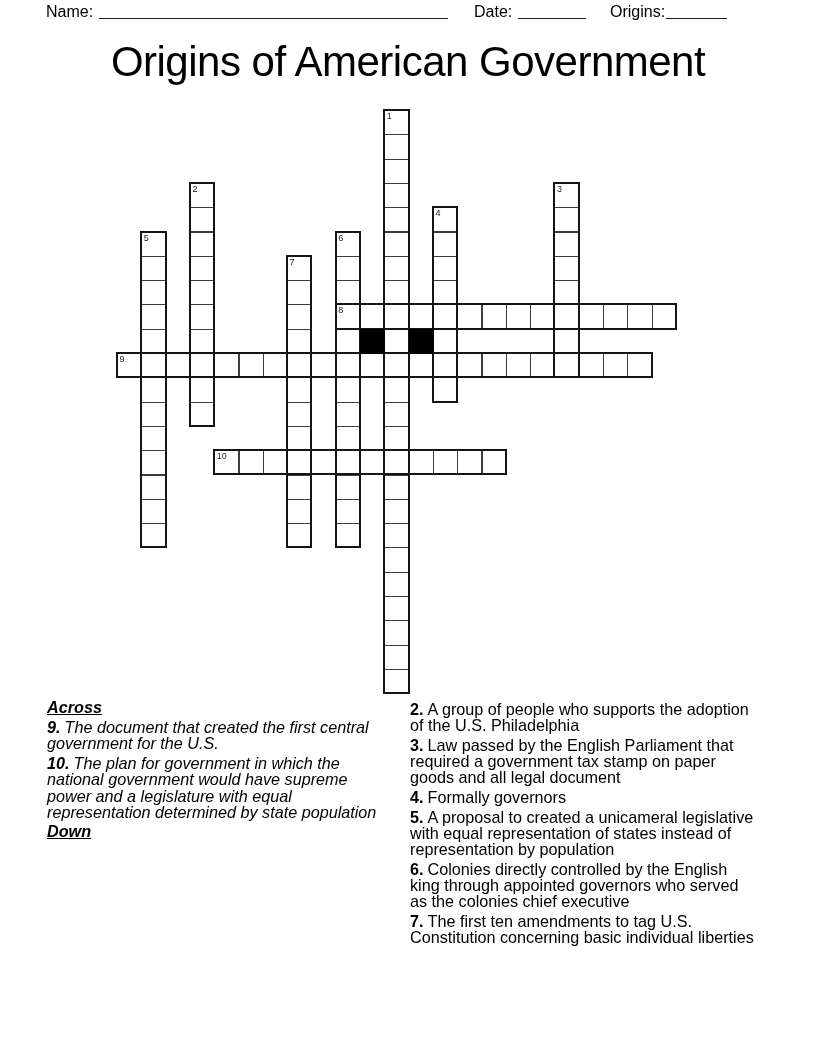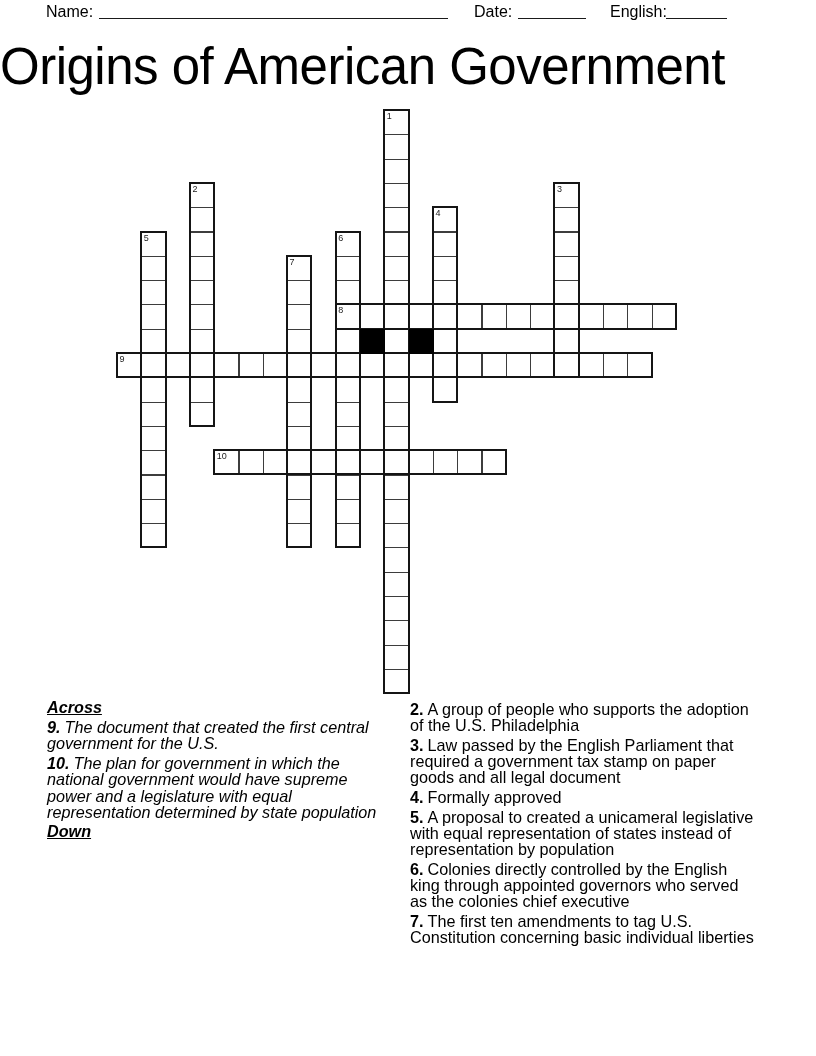--- a/index.html
+++ b/index.html
@@ -11,22 +11,22 @@
   .hdr-label{position:absolute;top:3px;font-size:16px;line-height:18px;}
   .hdr-line{position:absolute;top:3px;height:15px;border-bottom:1.6px solid #1a1a1a;}
   #name-label{left:46px;}
   #name-line{left:99px;width:349px;}
   #date-label{left:474px;}
   #date-line{left:518px;width:68px;}
   #period-label{left:610px;}
   #period-line{left:666px;width:61px;}
   
   .title{
-    position:absolute;left:0;right:0;top:40px;
-    font-size:51px;line-height:1.05;letter-spacing:-0.5px;font-weight:400;
+    position:absolute;left:0;right:0;top:40px;text-align:center;
+    font-size:42px;line-height:1.05;letter-spacing:-0.5px;font-weight:400;
   }
   
   #grid{position:absolute;left:0;top:0;width:816px;height:700px;}
   #grid .cell{
     position:absolute;width:25.3px;height:25.3px;box-sizing:border-box;
     background:#fff;border:1.2px solid #3d3d3d;z-index:1;
   }
   #grid .outline{
     position:absolute;box-sizing:border-box;border:2px solid #151515;
     background:transparent;z-index:2;pointer-events:none;
@@ -49,21 +49,21 @@
   .clue{margin:0 0 3.5px 0;}
   .clue .cnum{font-weight:bold;margin-right:4px;}
 </style>
 </head>
 <body>
 
 <span class="hdr-label" id="name-label">Name:</span>
 <span class="hdr-line" id="name-line"></span>
 <span class="hdr-label" id="date-label">Date:</span>
 <span class="hdr-line" id="date-line"></span>
-<span class="hdr-label" id="period-label">English:</span>
+<span class="hdr-label" id="period-label">Origins:</span>
 <span class="hdr-line" id="period-line"></span>
 
 <div class="title">Origins of American Government</div>
 
 <div id="grid">
     <div class="cell" style="left: 384.3px; top: 110px;"></div>
     <div class="cell" style="left: 384.3px; top: 134.3px;"></div>
     <div class="cell" style="left: 384.3px; top: 158.6px;"></div>
     <div class="cell" style="left: 384.3px; top: 182.9px;"></div>
     <div class="cell" style="left: 384.3px; top: 207.2px;"></div>
@@ -213,18 +213,18 @@
   <div>
       <p class="clue"><span class="cnum">9.</span><span>The document that created the first central government for the U.S.</span></p>
       <p class="clue"><span class="cnum">10.</span><span>The plan for government in which the national government would have supreme power and a legislature with equal representation determined by state population</span></p>
     </div>
   <p class="clue-head down">Down</p>
 </div>
 <div class="clue-col" id="clues-right">
   <div>
       <p class="clue"><span class="cnum">2.</span><span>A group of people who supports the adoption of the U.S. Philadelphia</span></p>
       <p class="clue"><span class="cnum">3.</span><span>Law passed by the English Parliament that required a government tax stamp on paper goods and all legal document</span></p>
-      <p class="clue"><span class="cnum">4.</span><span>Formally approved</span></p>
+      <p class="clue"><span class="cnum">4.</span><span>Formally governors</span></p>
       <p class="clue"><span class="cnum">5.</span><span>A proposal to created a unicameral legislative with equal representation of states instead of representation by population</span></p>
       <p class="clue"><span class="cnum">6.</span><span>Colonies directly controlled by the English king through appointed governors who served as the colonies chief executive</span></p>
       <p class="clue"><span class="cnum">7.</span><span>The first ten amendments to tag U.S. Constitution concerning basic individual liberties</span></p>
     </div>
 </div>
 
 </body></html>

